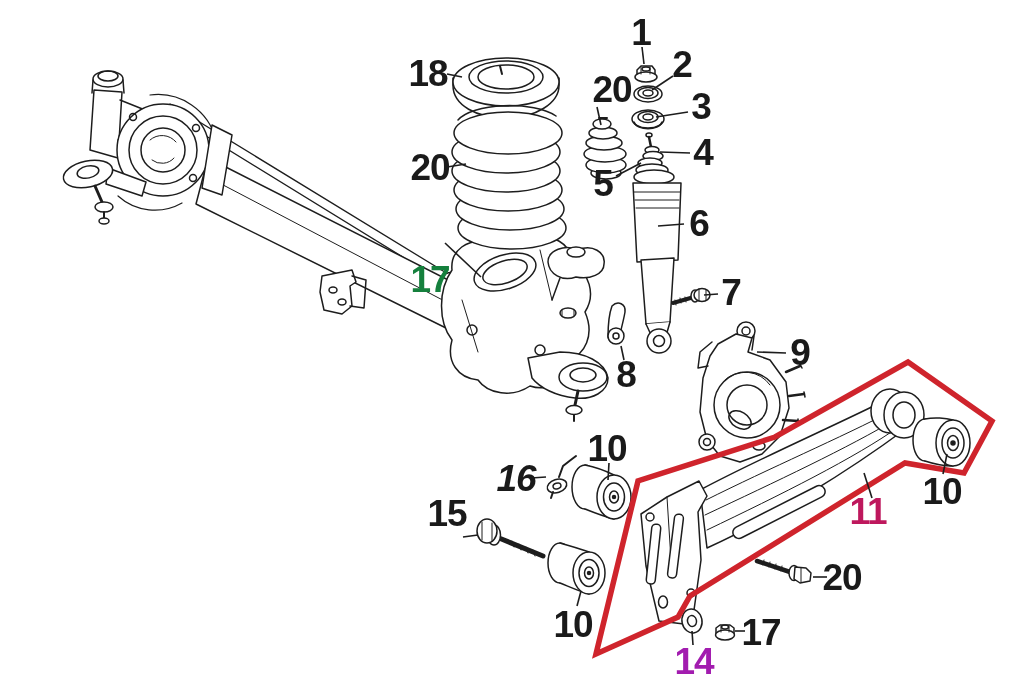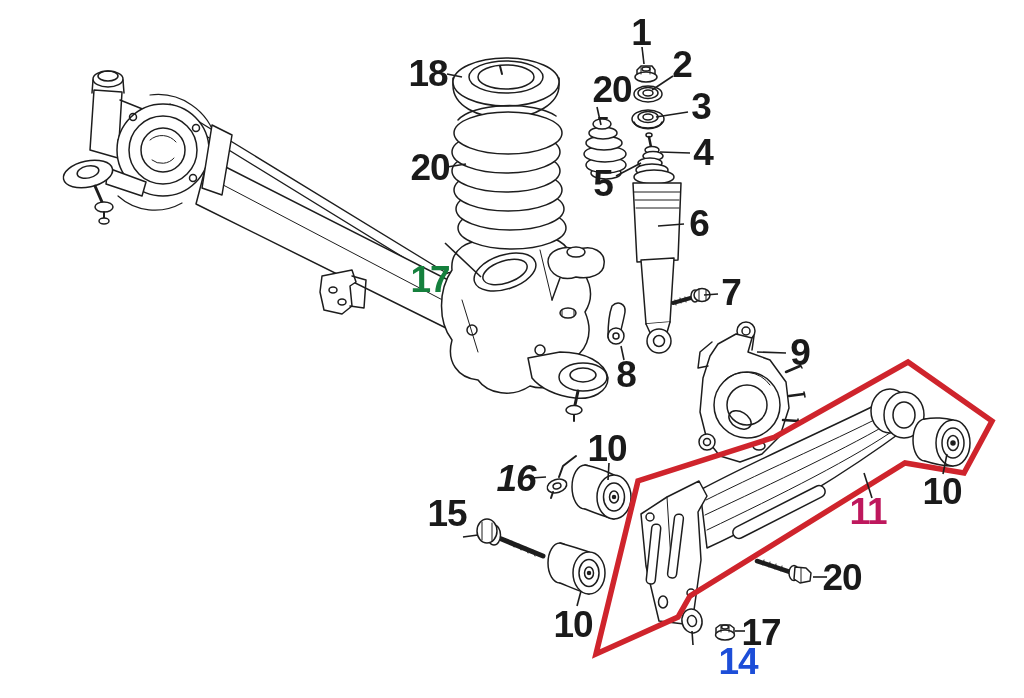--- a/index.html
+++ b/index.html
@@ -286,21 +286,21 @@
       <div class="callout" style="left: 699px; top: 223px; color: rgb(26, 26, 26);">6</div>
       <div class="callout" style="left: 731px; top: 292px; color: rgb(26, 26, 26);">7</div>
       <div class="callout" style="left: 626px; top: 374px; color: rgb(26, 26, 26);">8</div>
       <div class="callout" style="left: 800px; top: 352px; color: rgb(26, 26, 26);">9</div>
       <div class="callout" style="left: 607px; top: 448px; color: rgb(26, 26, 26);">10</div>
       <div class="callout" style="left: 573px; top: 624px; color: rgb(26, 26, 26);">10</div>
       <div class="callout" style="left: 942px; top: 491px; color: rgb(26, 26, 26);">10</div>
       <div class="callout" style="left: 868px; top: 511px; color: #be185d;">11</div>
       <div class="callout" style="left: 842px; top: 577px; color: rgb(26, 26, 26);">20</div>
       <div class="callout" style="left: 761px; top: 632px; color: rgb(26, 26, 26);">17</div>
-      <div class="callout" style="left: 694px; top: 661px; color: #1d4ed8; margin-left: 44px;">14</div>
+      <div class="callout" style="left: 694px; top: 661px; color: #a21caf;">14</div>
       <div class="callout" style="left: 447px; top: 513px; color: rgb(26, 26, 26);">15</div>
       <div class="callout" style="left: 516px; top: 478px; color: rgb(26, 26, 26); font-style: italic;">16</div>
       <div class="callout" style="left: 430px; top: 231px; color: #15803d; margin-top: 48px;">17</div>
       <div class="callout" style="left: 430px; top: 167px; color: rgb(26, 26, 26);">20</div>
       <div class="callout" style="left: 428px; top: 73px; color: rgb(26, 26, 26);">18</div>
       <div class="callout" style="left: 596px; top: 89px; color: rgb(26, 26, 26); margin-left: 16px;">20</div>
     </div>
 </div>
 
 </body></html>

